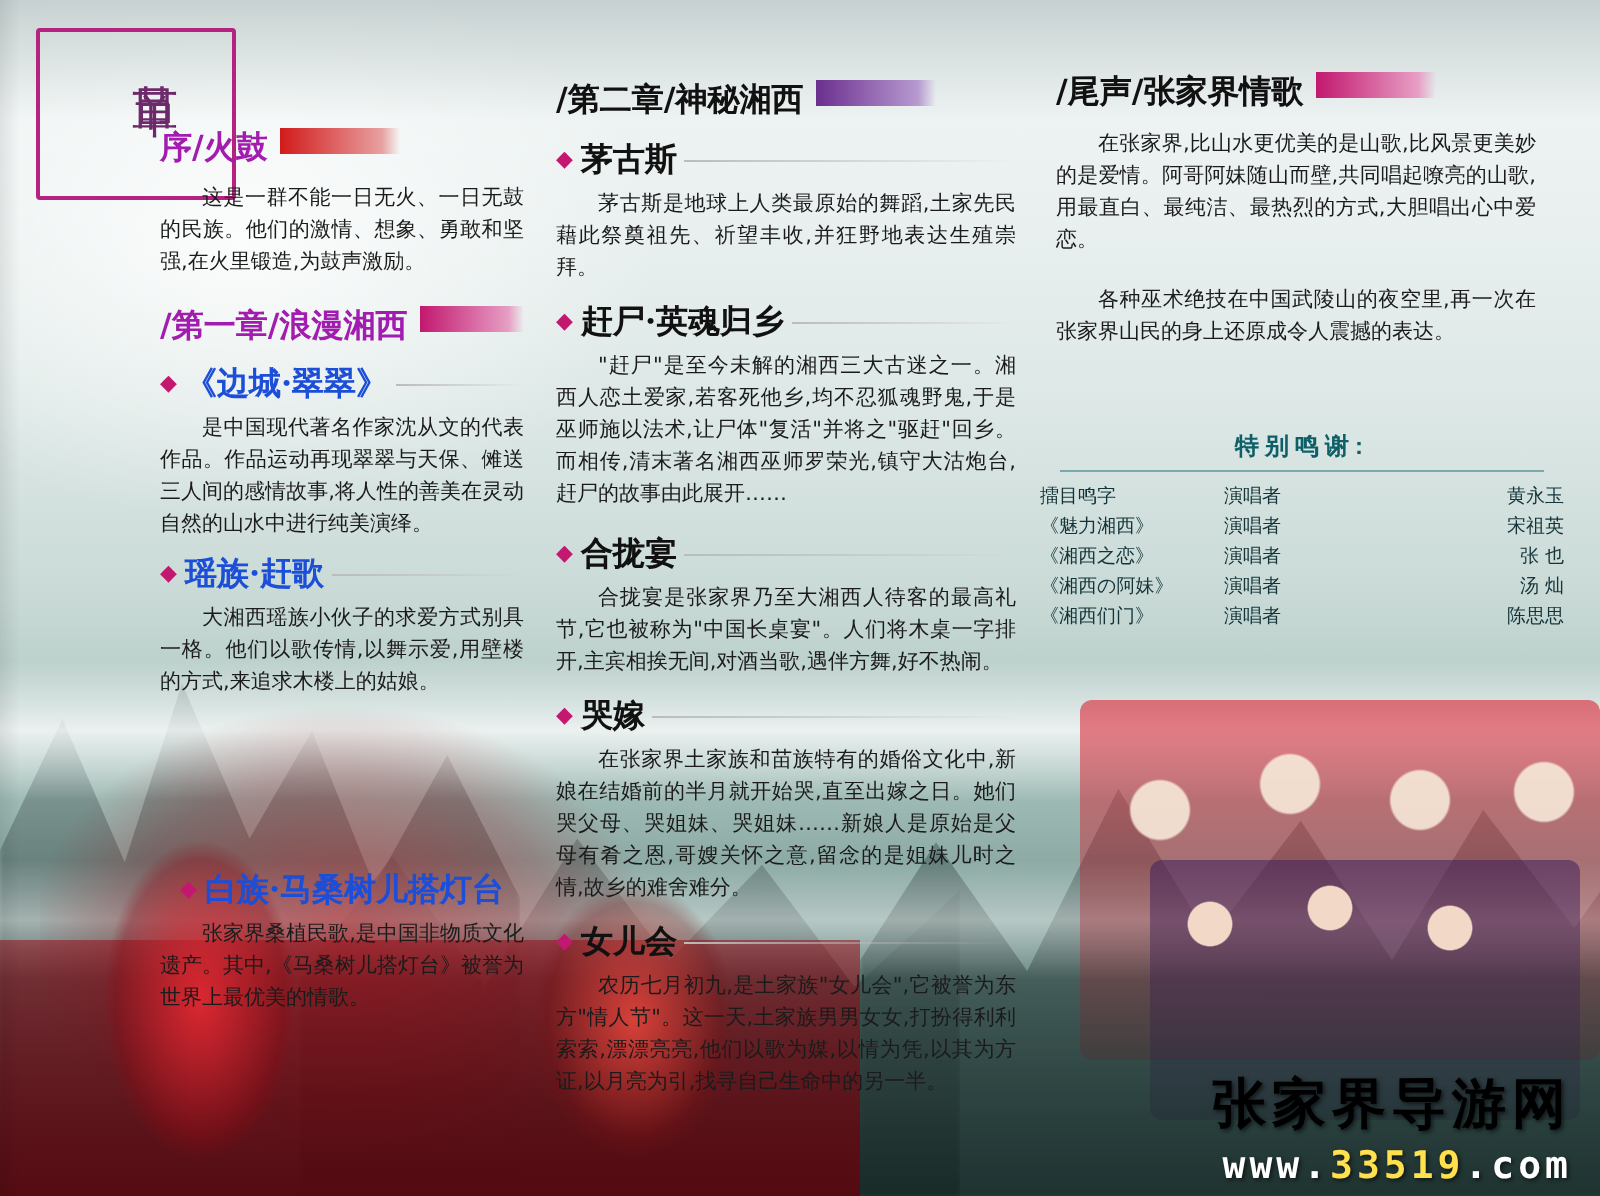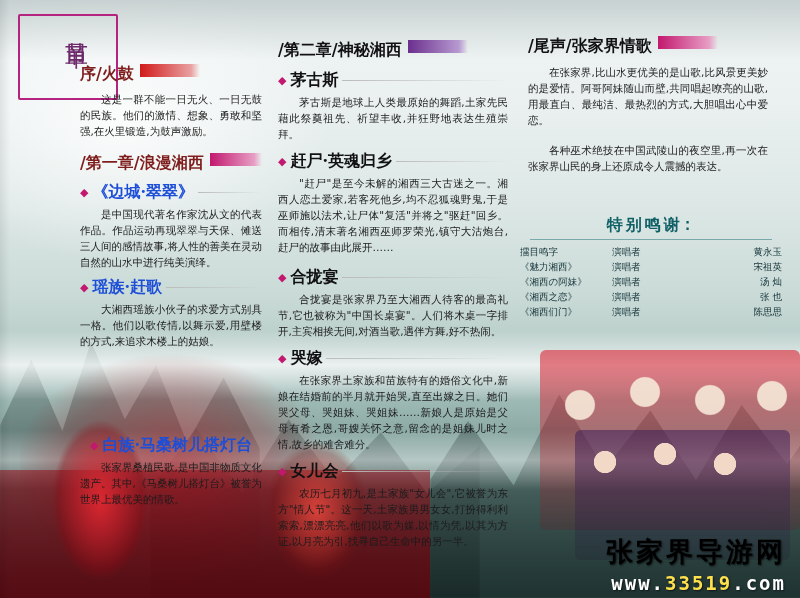--- a/index.html
+++ b/index.html
@@ -91,21 +91,21 @@
 
   
   .sec{position:absolute;}
   .sec .bar{
     position:relative;display:flex;align-items:flex-start;height:22px;
   }
   .sec .hd{
     font-family:"DejaVu Serif","Liberation Serif",serif;
     font-size:16px;font-weight:bold;color:#111;white-space:nowrap;
   }
-  .sec .hd.pink{color:#7f1d1d;}
+  .sec .hd.pink{color:#a21caf;}
   .sec .swatch{
     height:13px;width:60px;margin-left:6px;
   }
   .sw-red{background:linear-gradient(to right,#d21a1a,#e8a0a0 85%,rgba(255,255,255,0));}
   .sw-pink{background:linear-gradient(to right,#c2186f,#e79ec4 85%,rgba(255,255,255,0));}
   .sw-purple{background:linear-gradient(to right,#6b2f8e,#b79ad0 85%,rgba(255,255,255,0));}
   .sw-teal{background:linear-gradient(to right,#0b7f86,#8fc9cc 85%,rgba(255,255,255,0));}
 
   
   .para{
@@ -131,22 +131,22 @@
   #colMid{position:absolute;left:278px;top:40px;width:230px;}
   #colRight{position:absolute;left:528px;top:36px;width:240px;}
 
   .blk{margin-bottom:9px;}
 
   
   .thanks{
     position:absolute;left:520px;top:215px;width:262px;
   }
   .thanks .t-title{
-    text-align:center;font-family:Liberation Mono, monospace;
-    font-size:16px;font-weight:bold;color:#0f5f66;letter-spacing:3px;margin-bottom:3px;
+    text-align:center;font-family:Liberation Sans, sans-serif;
+    font-size:12px;font-weight:bold;color:#0f5f66;letter-spacing:3px;margin-bottom:3px;
   }
   .thanks .t-rule{height:1px;background:#7aa9ac;margin:0 10px 5px 10px;}
   .thanks table{width:100%;border-collapse:collapse;}
   .thanks td{
     font-family:"DejaVu Sans","Liberation Sans",sans-serif;
     font-size:9.5px;color:#14343a;padding:1px 0;white-space:nowrap;
   }
   .thanks td.c1{width:92px;}
   .thanks td.c2{width:78px;margin-left:40px;}
   .thanks td.c3{text-align:right;}
@@ -321,28 +321,28 @@
         <td class="c1">擂目鸣字</td>
         <td class="c2">演唱者</td>
         <td class="c3">黄永玉</td>
       </tr>
       <tr>
         <td class="c1">《魅力湘西》</td>
         <td class="c2">演唱者</td>
         <td class="c3">宋祖英</td>
       </tr>
       <tr>
+        <td class="c1">《湘西之恋》</td>
+        <td class="c2">演唱者</td>
+        <td class="c3">张 也</td>
+      </tr>
+      <tr>
         <td class="c1">《湘西の阿妹》</td>
         <td class="c2">演唱者</td>
         <td class="c3">汤 灿</td>
-      </tr>
-      <tr>
-        <td class="c1">《湘西之恋》</td>
-        <td class="c2">演唱者</td>
-        <td class="c3">张 也</td>
       </tr>
       <tr>
         <td class="c1">《湘西们门》</td>
         <td class="c2">演唱者</td>
         <td class="c3">陈思思</td>
       </tr>
     </tbody>
       </table>
   </div>
 

